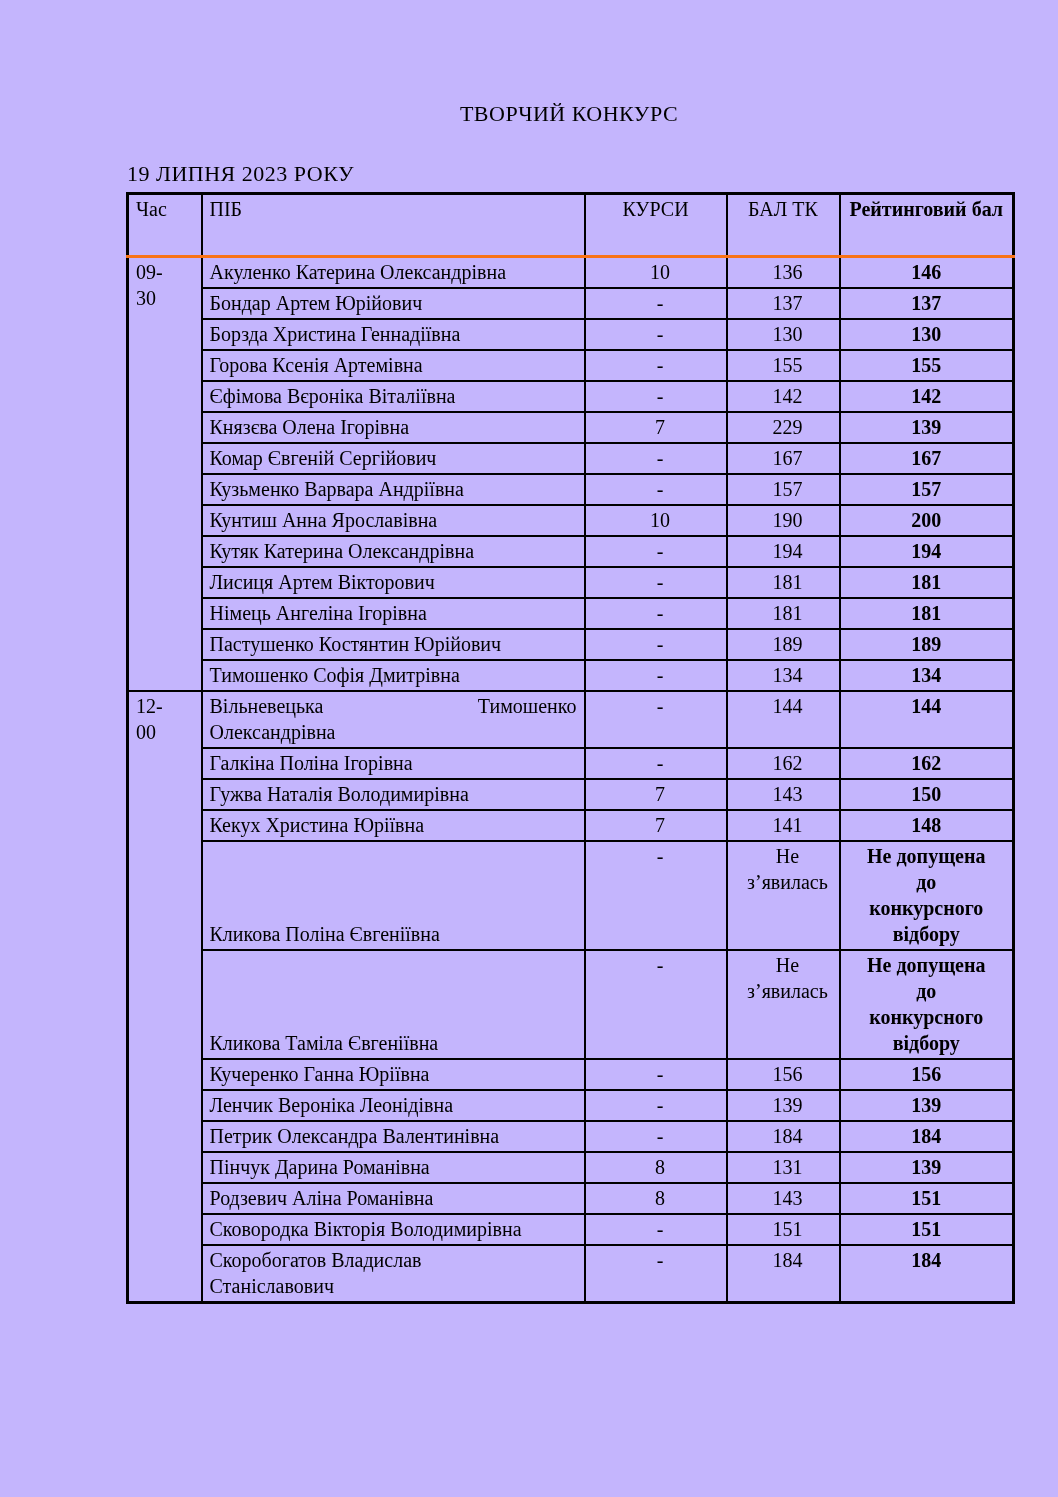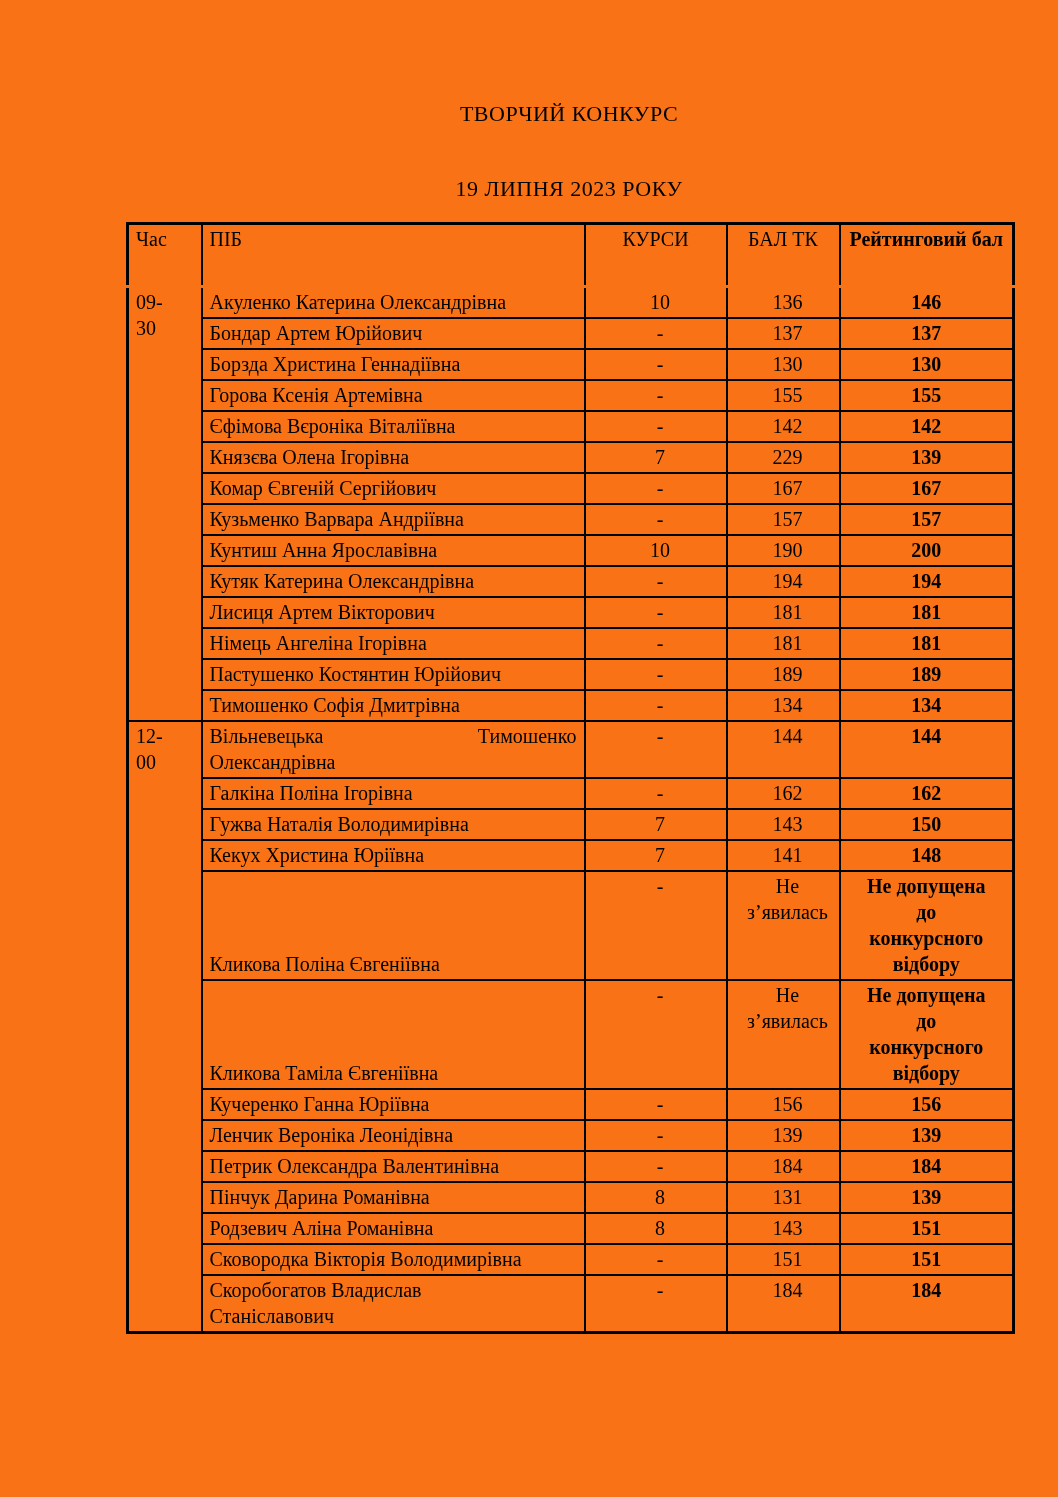--- a/index.html
+++ b/index.html
@@ -12,42 +12,42 @@
     width: 1058px;
     height: 1497px;
     font-family: "Liberation Serif", "DejaVu Serif", serif;
     color: #000000;
     overflow: hidden;
   }
   .page {
     position: relative;
     width: 1058px;
     height: 1497px;
-    background: #f97316;
+    background: #c4b5fd;
   }
   .content {
     position: absolute;
     left: 126px;
     top: 0;
     width: 886px;
   }
   .doc-title {
     margin: 0;
     padding-top: 101px;
     text-align: center;
     font-size: 22px;
     font-weight: normal;
     letter-spacing: 0.5px;
     line-height: 26px;
   }
   .doc-date {
-    margin: 16px;
+    margin: 1px;
     padding-top: 33px;
     padding-bottom: 4px;
-    text-align: center;
+    text-align: left;
     font-size: 22px;
     font-weight: normal;
     letter-spacing: 0.5px;
     line-height: 26px;
   }
   table.results {
     border-collapse: collapse;
     table-layout: fixed;
     width: 886px;
     border: 3px solid #000;

